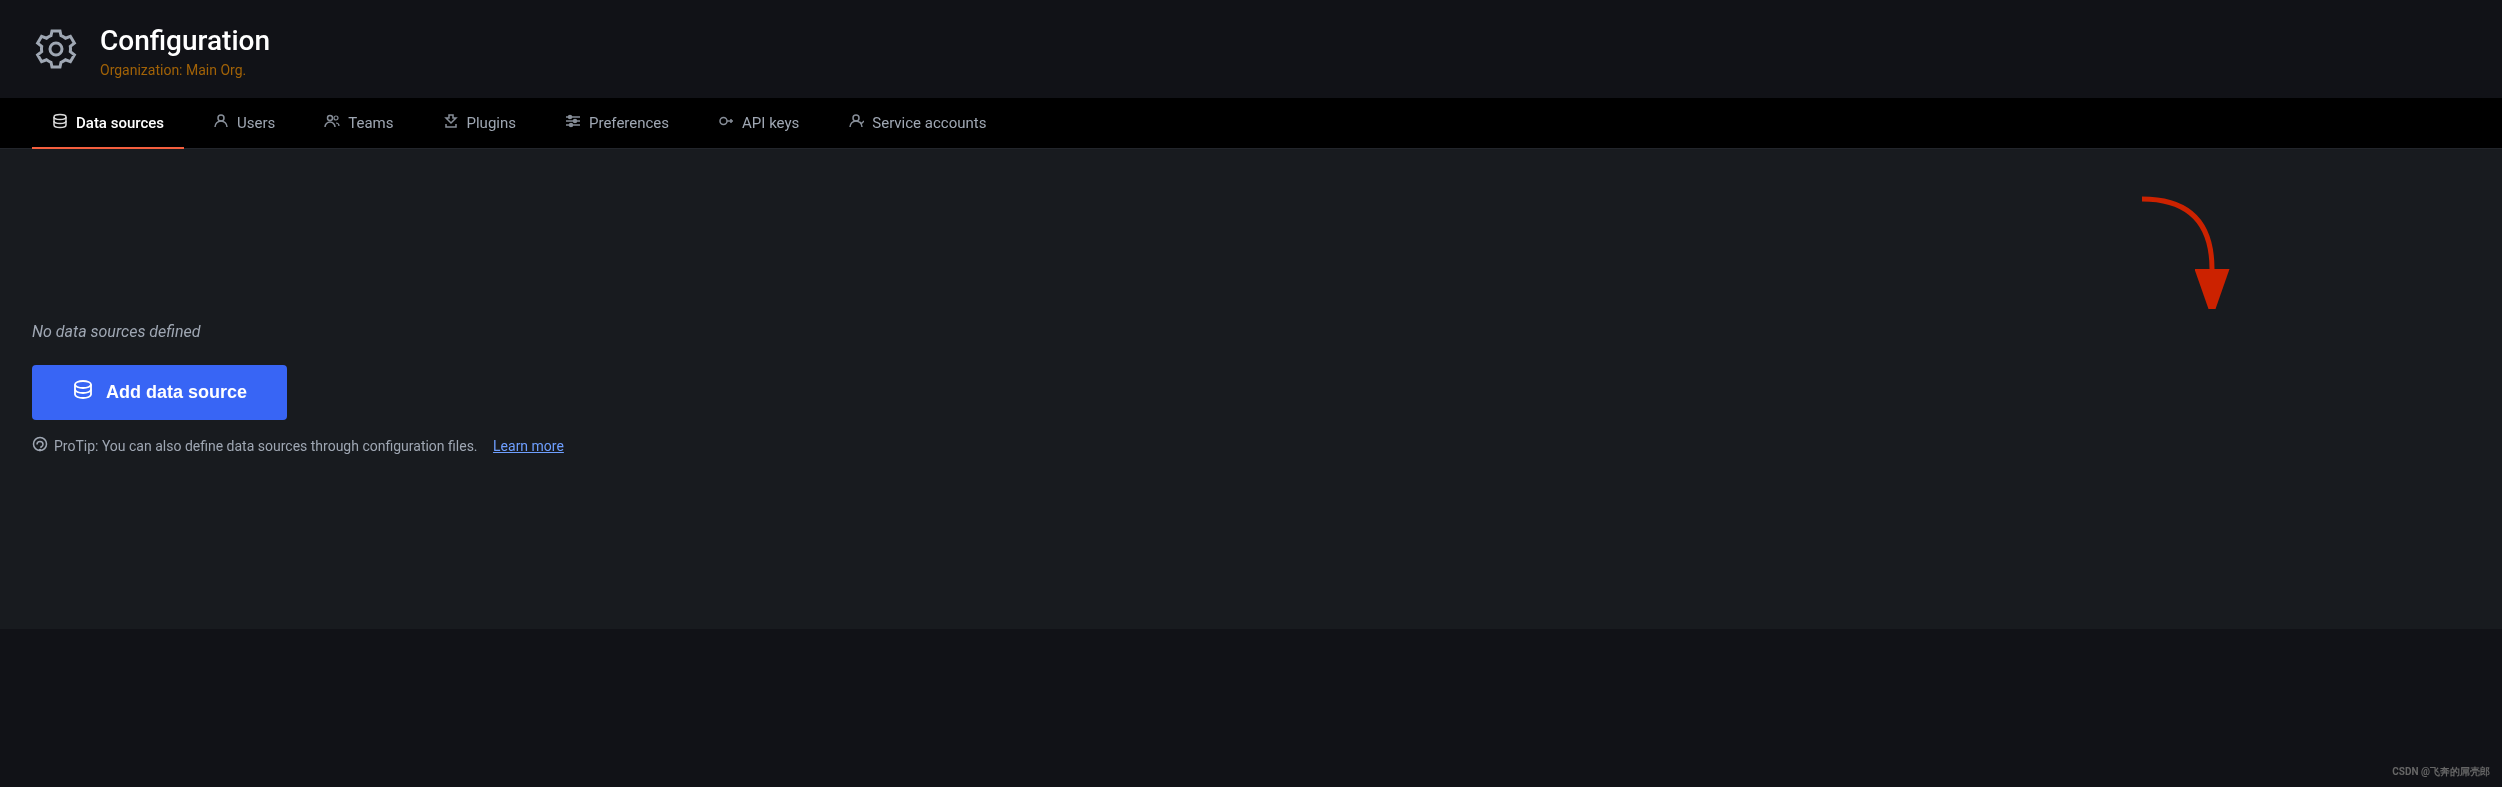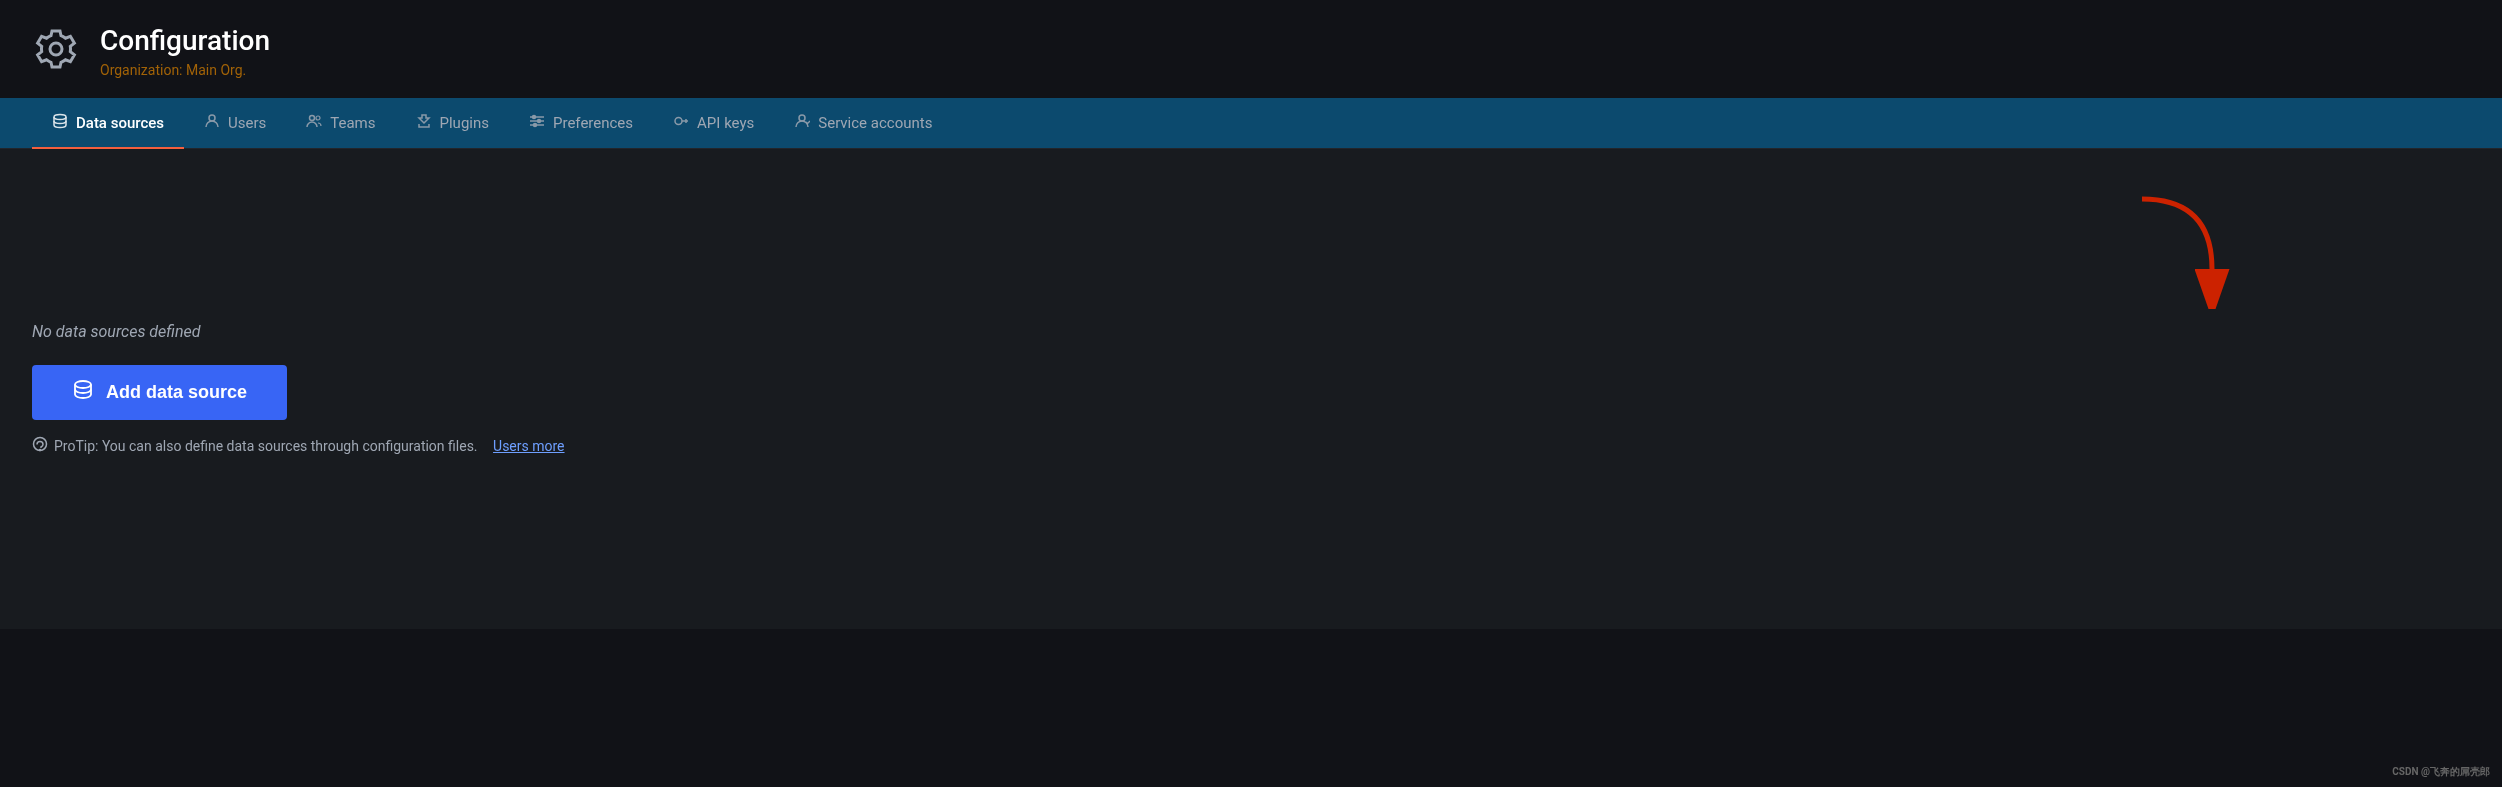--- a/index.html
+++ b/index.html
@@ -50,22 +50,22 @@
     .org-subtitle {
       font-size: 14px;
       color: #a16207;
     }
 
     .nav-bar {
       display: flex;
       align-items: center;
       padding: 0 32px;
       border-bottom: 1px solid #22252b;
-      background-color: #0c4a6e;
-      gap: 0;
+      background-color: #000000;
+      gap: 9px;
     }
 
     .nav-item {
       display: flex;
       align-items: center;
       gap: 8px;
       padding: 14px 20px;
       font-size: 15px;
       color: #9fa7b3;
       cursor: pointer;
@@ -274,17 +274,17 @@
 
   <div class="protip">
     <span>
       <svg width="16" height="16" viewBox="0 0 16 16" fill="none" stroke="#9fa7b3" stroke-width="1.5">
         <circle cx="8" cy="8" r="6.5"></circle>
         <path d="M5 8.5c0-1.66 1.34-3 3-3s3 1.34 3 3c0 1.5-1 2-2 2.5V12"></path>
         <circle cx="8" cy="14" r="0.5" fill="#9fa7b3"></circle>
       </svg>
     </span>
     <span>ProTip: You can also define data sources through configuration files.</span>
-    &nbsp;<a>Users more</a>
+    &nbsp;<a>Learn more</a>
   </div>
 </div>
 
 <div class="watermark">CSDN @飞奔的屌壳郎</div>
 
 </body></html>

